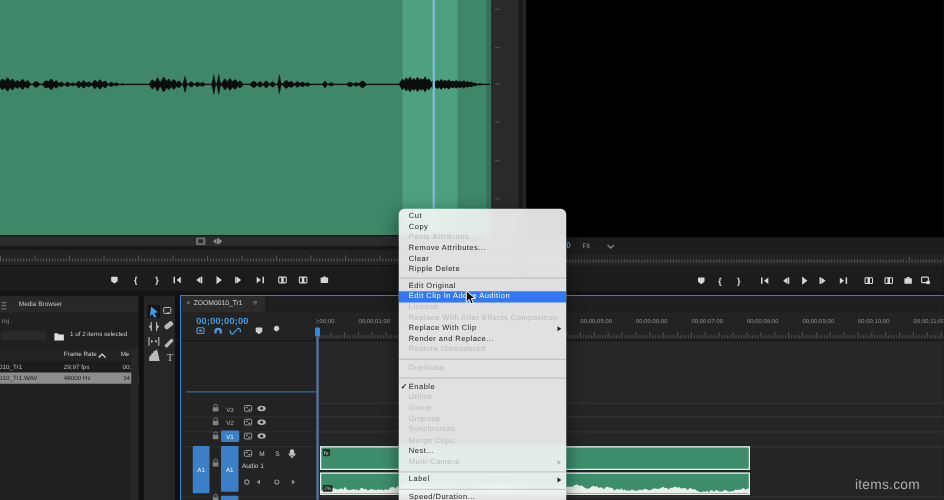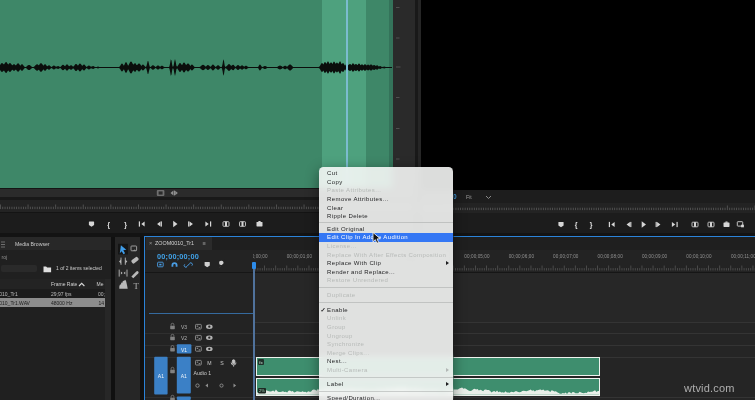--- a/index.html
+++ b/index.html
@@ -871,21 +871,21 @@
       <polygon points="256.5,394.9 256.5,392.70 257.9,392.70 259.3,392.70 260.7,392.70 262.1,392.70 263.5,392.70 264.9,392.70 266.3,390.50 267.7,391.06 269.1,391.52 270.5,391.72 271.9,391.38 273.3,390.82 274.7,391.91 276.1,389.65 277.5,391.56 278.9,392.33 280.3,392.12 281.7,391.97 283.1,391.50 284.5,392.20 285.9,391.83 287.3,392.78 288.7,390.83 290.1,390.65 291.5,391.82 292.9,391.12 294.3,392.68 295.7,392.25 297.1,391.47 298.5,391.81 299.9,392.03 301.3,392.33 302.7,391.51 304.1,392.14 305.5,391.86 306.9,392.67 308.3,391.57 309.7,391.99 311.1,392.01 312.5,390.25 313.9,389.80 315.3,390.07 316.7,390.97 318.1,388.95 319.5,390.72 320.9,389.66 322.3,390.54 323.7,390.08 325.1,388.12 326.5,389.74 327.9,388.87 329.3,388.43 330.7,389.28 332.1,389.09 333.5,388.96 334.9,389.39 336.3,388.87 337.7,389.17 339.1,389.44 340.5,389.88 341.9,390.41 343.3,389.42 344.7,389.96 346.1,391.02 347.5,389.90 348.9,390.34 350.3,389.18 351.7,390.03 353.1,389.58 354.5,389.97 355.9,391.03 357.3,390.48 358.7,391.35 360.1,390.32 361.5,389.66 362.9,390.20 364.3,391.75 365.7,391.67 367.1,390.19 368.5,390.44 369.9,391.33 371.3,390.93 372.7,391.29 374.1,390.86 375.5,392.06 376.9,390.87 378.3,389.98 379.7,389.56 381.1,390.35 382.5,390.61 383.9,389.78 385.3,390.17 386.7,389.62 388.1,389.55 389.5,389.73 390.9,389.13 392.3,389.07 393.7,389.77 395.1,388.58 396.5,389.48 397.9,388.02 399.3,389.10 400.7,388.78 402.1,388.23 403.5,387.86 404.9,388.44 406.3,388.59 407.7,389.04 409.1,390.07 410.5,390.00 411.9,391.14 413.3,390.07 414.7,389.04 416.1,389.31 417.5,389.79 418.9,390.44 420.3,389.97 421.7,390.15 423.1,390.66 424.5,391.02 425.9,391.37 427.3,391.26 428.7,391.91 430.1,390.62 431.5,391.23 432.9,390.45 434.3,391.02 435.7,392.29 437.1,390.36 438.5,390.93 439.9,392.47 441.3,393.02 442.7,392.01 444.1,392.50 445.5,392.25 446.9,390.52 448.3,390.95 449.7,390.82 451.1,390.18 452.5,389.71 453.9,389.61 455.3,389.61 456.7,389.66 458.1,389.62 459.5,388.66 460.9,388.10 462.3,387.79 463.7,388.94 465.1,388.47 466.5,389.13 467.9,390.32 469.3,391.02 470.7,391.22 472.1,390.66 473.5,389.48 474.9,388.89 476.3,389.61 477.7,389.23 479.1,390.61 480.5,389.98 481.9,390.44 483.3,391.56 484.7,390.04 486.1,389.70 487.5,390.15 488.9,390.31 490.3,390.85 491.7,392.69 493.1,391.77 494.5,391.12 495.9,392.27 497.3,390.73 498.7,392.37 500.1,391.81 501.5,392.74 502.9,392.34 504.3,393.01 505.7,391.56 507.1,392.64 508.5,392.66 509.9,392.92 511.3,391.99 512.7,392.10 514.1,392.41 515.5,391.37 516.9,391.36 518.3,392.08 519.7,392.43 521.1,392.17 522.5,391.12 523.9,390.89 525.3,391.16 526.7,391.42 528.1,391.05 529.5,390.44 530.9,389.65 532.3,390.86 533.7,390.48 535.1,391.75 536.5,390.49 537.9,390.54 539.3,389.86 540.7,389.65 542.1,390.38 543.5,389.75 544.9,390.98 546.3,390.73 547.7,390.57 549.1,390.98 550.5,392.28 551.9,390.56 553.3,390.94 554.7,391.81 556.1,391.34 557.5,392.54 558.9,393.29 560.3,393.87 561.7,394.04 563.1,393.24 564.5,393.77 565.9,392.72 567.3,394.16 568.7,392.36 570.1,392.47 571.5,393.72 572.9,392.25 574.3,392.52 575.7,393.43 577.1,393.41 578.5,393.37 579.9,391.95 581.3,392.68 582.7,393.27 584.1,393.54 585.5,393.03 586.9,393.14 588.3,391.74 589.7,392.27 591.1,391.97 592.5,392.06 593.9,391.12 595.3,390.56 596.7,392.24 598.1,391.08 599.5,391.13 599.9,394.9" fill="#e9efe9"></polygon>
     </svg>
 <svg class="ab" style="left:257.5px;top:388.3px;" width="9" height="6">
       <rect x="0" y="0" width="8" height="5.4" rx="0.8" fill="#1d2a24"></rect>
       <text x="4" y="4.4" font-size="4" fill="#9fd4b8" text-anchor="middle" font-family="Liberation Sans">2%</text>
     </svg>
 
 <div class="ab" style="left:251.8px;top:261.8px;width:4.6px;height:7.6px;background:#2d8ceb;border-radius:1px;"></div>
 <div class="ab" style="left:253.2px;top:269.4px;width:1.4px;height:130.6px;background:#50729c;"></div>
 
-<span class="ab" style="left:684px;top:381.5px;font-size:11px;letter-spacing:0.2px;color:#aeaeae;">wtvid.com</span>
+<span class="ab" style="left:684px;top:381.5px;font-size:11px;letter-spacing:0.2px;color:#aeaeae;">items.com</span>
 
 <div class="ab" style="left:318.5px;top:167px;width:134.5px;height:240px;background:rgba(247,248,247,0.89);border-radius:4.5px 4.5px 0 0;box-shadow:0 4px 14px rgba(0,0,0,0.45);-webkit-backdrop-filter:blur(3px);backdrop-filter:blur(3px);">
 <div class="ab" style="left:0;top:0;width:134.5px;height:240px;position:relative;overflow:hidden;border-radius:4.5px 4.5px 0 0;">
 <div class="mi" style="top:2.1px">Cut</div>
         <div class="mi" style="top:10.7px">Copy</div>
         <div class="mi dis" style="top:19.3px">Paste Attributes...</div>
         <div class="mi" style="top:28.0px">Remove Attributes...</div>
         <div class="mi" style="top:36.6px">Clear</div>
         <div class="mi" style="top:45.3px">Ripple Delete</div>
         <div class="msep" style="top:55.4px"></div>

